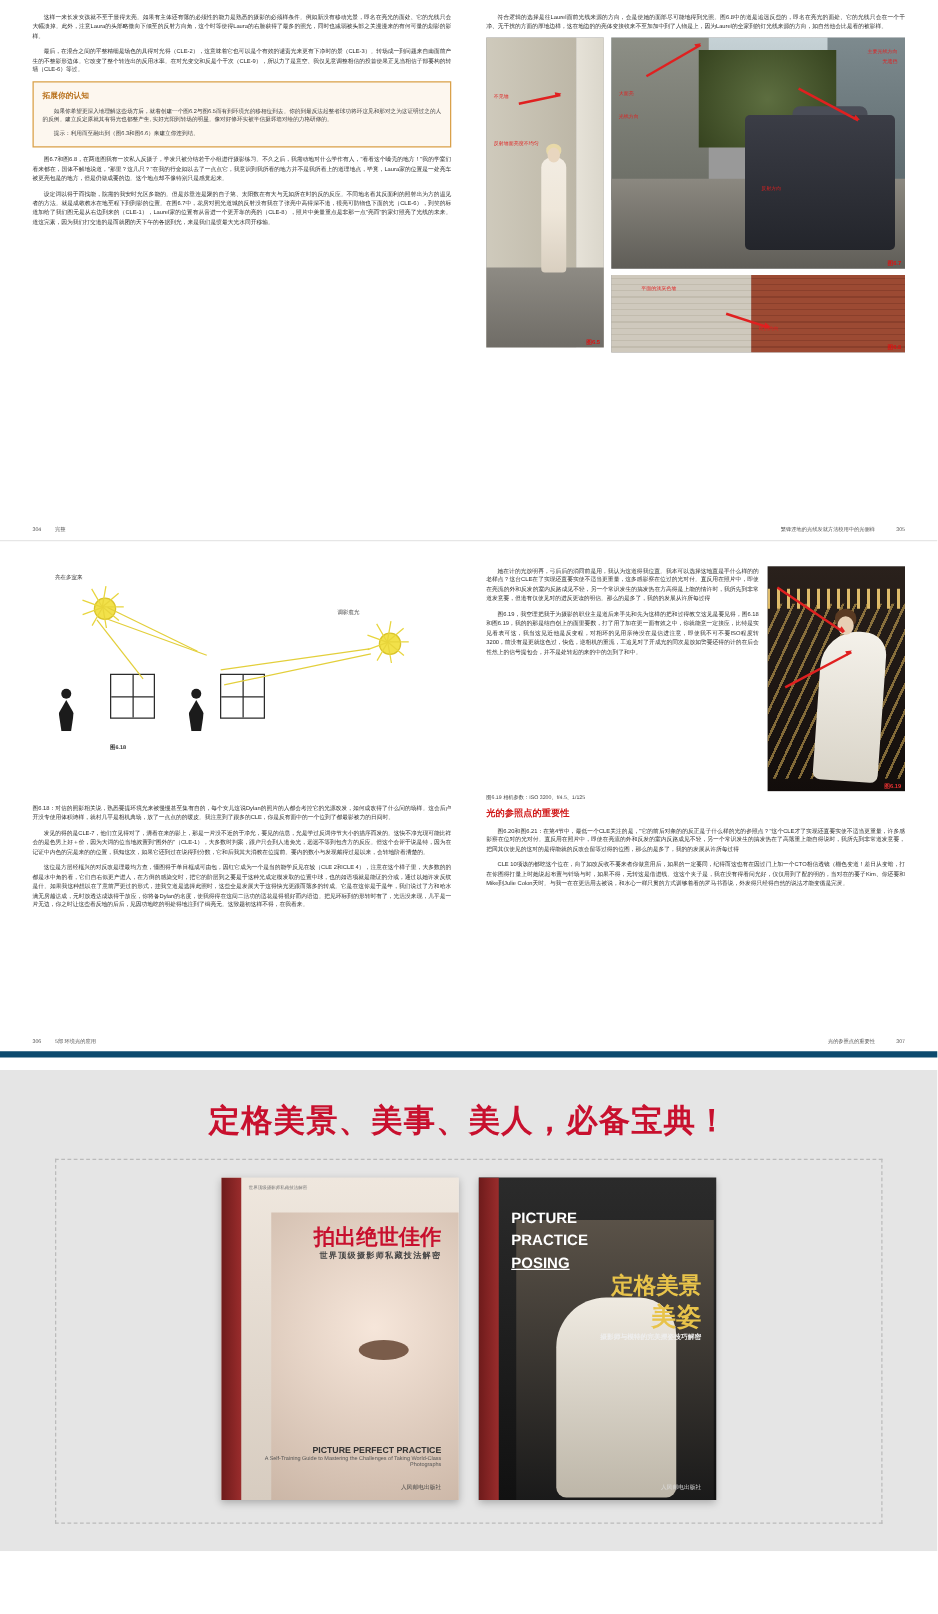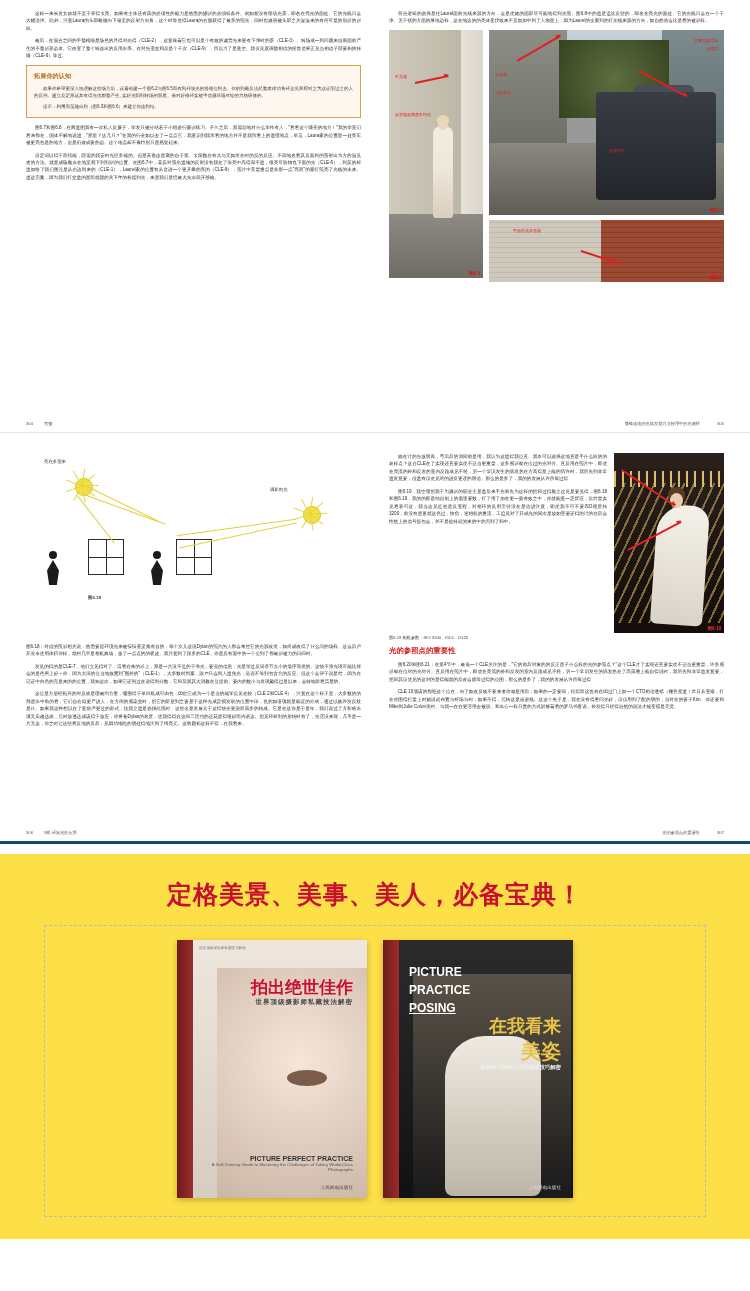--- a/index.html
+++ b/index.html
@@ -1,20 +1,20 @@
 <!DOCTYPE html>
 <html><head>
 <meta charset="utf-8">
 <style>
   html,body{margin:0;padding:0;background:#ffffff;}
   body{width:750px;font-family:"Liberation Sans","DejaVu Sans",sans-serif;color:#222;}
   .page-wrap{width:750px;margin:0 auto;}
   .spread{position:relative;background:#ffffff;margin:0 auto;}
   .spread.one{width:750px;height:432px;border-bottom:1px solid #e6e6e6;}
-  .spread.two{width:750px;height:398px;border-bottom:3px solid #0c4a6e;}
+  .spread.two{width:750px;height:398px;border-bottom:5px solid #0c4a6e;}
   .sep{height:10px;background:#ffffff;}
 
   .cols{display:flex;padding:10px 26px 0 26px;box-sizing:border-box;}
   .col{width:50%;box-sizing:border-box;}
   .col.left{padding-right:14px;}
   .col.right{padding-left:14px;}
 
   p.body{
     font-size:4.6px;line-height:1.62;text-align:justify;margin:0 0 5px 0;color:#2b2b2b;
     text-indent:9px;
@@ -100,21 +100,21 @@
   
   h3.sec{font-size:7.4px;color:#d11a1a;margin:6px 0 5px 0;font-weight:bold;}
 
   
   .folio{position:absolute;bottom:6px;font-size:4.2px;color:#555;}
   .folio.l{left:26px;}
   .folio.r{right:26px;}
   .folio-title{position:absolute;bottom:6px;font-size:4.2px;color:#555;}
 
   
-  .promo{width:750px;background:#fde047;padding:18px 0 22px 0;box-sizing:border-box;}
+  .promo{width:750px;background:#e5e5e5;padding:18px 0 22px 0;box-sizing:border-box;}
   .promo h2{
     text-align:center;font-size:25px;color:#c8102e;font-weight:bold;margin:6px 0 14px 0;
     letter-spacing:1px;
   }
   .promo-frame{
     width:660px;margin:0 auto;border:1px dashed #bbb;padding:14px 0 18px 0;
     display:flex;justify-content:center;gap:16px;align-items:flex-end;
   }
   .book{position:relative;width:190px;height:258px;box-shadow:0 2px 6px rgba(0,0,0,.25);overflow:hidden;}
   .book .spine{position:absolute;left:0;top:0;width:16px;height:100%;background:linear-gradient(90deg,#6e1b1b,#9a2c2c);}
@@ -327,21 +327,21 @@
         <div class="btitle pub">人民邮电出版社</div>
       </div>
 
       <div class="book b2">
         <div class="portrait"></div>
         <div class="gown"></div>
         <div class="spine"></div>
         <div class="btitle t-en">PICTURE</div>
         <div class="btitle t-en" style="top:44px;">PRACTICE</div>
         <div class="btitle t-en" style="top:62px;text-decoration:underline;">POSING</div>
-        <div class="btitle t-main">在我看来</div>
+        <div class="btitle t-main">定格美景</div>
         <div class="btitle t-main2">美姿</div>
         <div class="btitle t-sub">摄影师与模特的完美摆姿技巧解密</div>
         <div class="btitle pub">人民邮电出版社</div>
       </div>
 
     </div>
   </div>
 
 </div>
 

